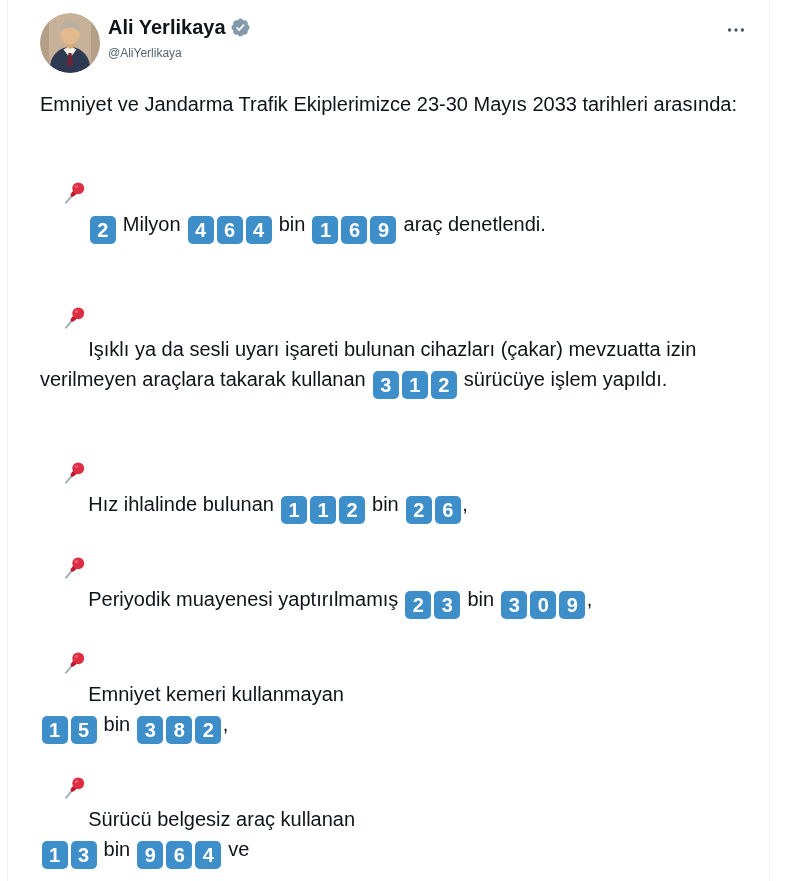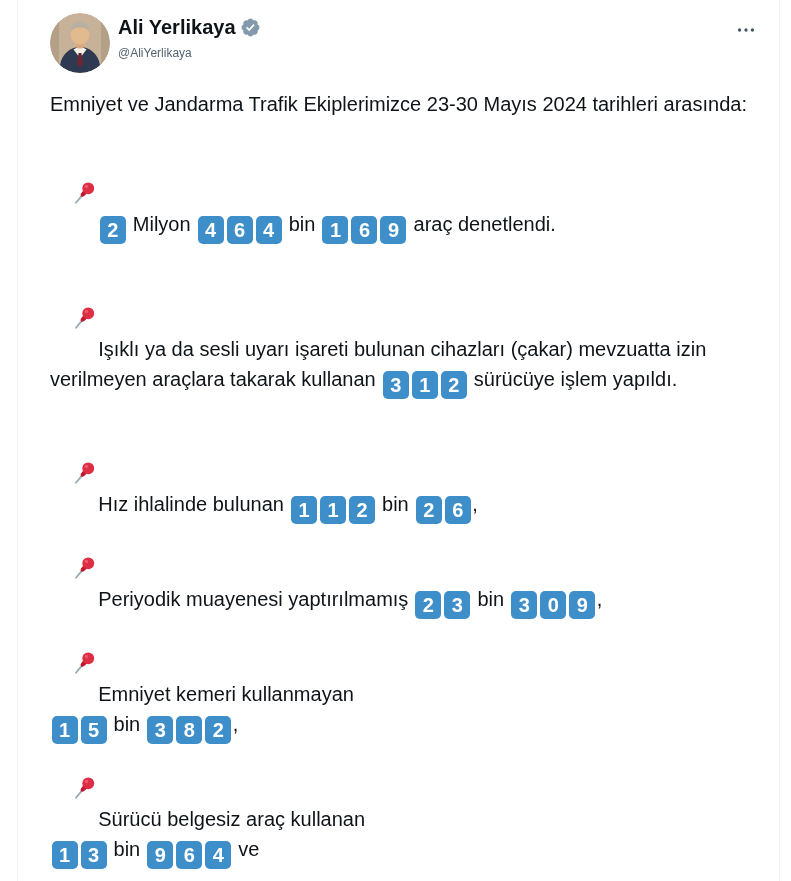--- a/index.html
+++ b/index.html
@@ -7,21 +7,21 @@
     --keycap-blue:#3E8EC9; --border:#EFF3F4; --verified-gray:#829AAB;
   }
   *{box-sizing:border-box;}
   html,body{margin:0;padding:0;}
   body{
     width:791px;height:881px;background:#fff;position:relative;
     font-family:"Liberation Sans", sans-serif;color:var(--text);
     overflow:hidden;
   }
   .tweet-column{
-    position:absolute;left:17px;top:0;width:763px;height:881px;
+    position:absolute;left:7px;top:0;width:763px;height:881px;
     border-left:1px solid var(--border);border-right:1px solid var(--border);
     padding:13px 22px 0 32px;background:#fff;
   }
   .tweet-header{display:flex;align-items:flex-start;}
   .avatar{width:60px;height:60px;border-radius:50%;overflow:hidden;flex:none;cursor:pointer;}
   .avatar svg{display:block;}
   .name-block{margin-left:8px;padding-top:2px;min-width:0;}
   .name-row{display:flex;align-items:center;gap:4px;}
   .display-name{font-weight:bold;font-size:20px;line-height:24px;color:var(--text);cursor:pointer;}
   .verified svg{width:21px;height:21px;display:block;}
@@ -81,21 +81,21 @@
     <button class="more-btn">
       <svg viewBox="0 0 24 24">
         <circle cx="5" cy="12" r="1.8" fill="#425364"></circle>
         <circle cx="12" cy="12" r="1.8" fill="#425364"></circle>
         <circle cx="19" cy="12" r="1.8" fill="#425364"></circle>
       </svg>
     </button>
   </div>
 
   <div class="tweet-body">
-      <p>Emniyet ve Jandarma Trafik Ekiplerimizce 23-30 Mayıs 2024 tarihleri arasında:</p>
+      <p>Emniyet ve Jandarma Trafik Ekiplerimizce 23-30 Mayıs 2033 tarihleri arasında:</p>
       <p><span class="inline-icon">
     <svg viewBox="0 0 36 36">
       <path d="M5.5 31.5 L15.5 19.5" stroke="#99AAB5" stroke-width="2.6" stroke-linecap="round" fill="none"></path>
       <ellipse cx="16.8" cy="18.2" rx="6" ry="3" transform="rotate(-45 16.8 18.2)" fill="#BE1931"></ellipse>
       <circle cx="22.5" cy="11.5" r="8.2" fill="#DD2E44"></circle>
       <circle cx="20" cy="9" r="2.4" fill="#EA596E"></circle>
     </svg>
   </span><span class="keycap-group"><span class="keycap">2</span></span> Milyon <span class="keycap-group"><span class="keycap">4</span><span class="keycap">6</span><span class="keycap">4</span></span> bin <span class="keycap-group"><span class="keycap">1</span><span class="keycap">6</span><span class="keycap">9</span></span> araç denetlendi.</p>
       <p><span class="inline-icon">
     <svg viewBox="0 0 36 36">

